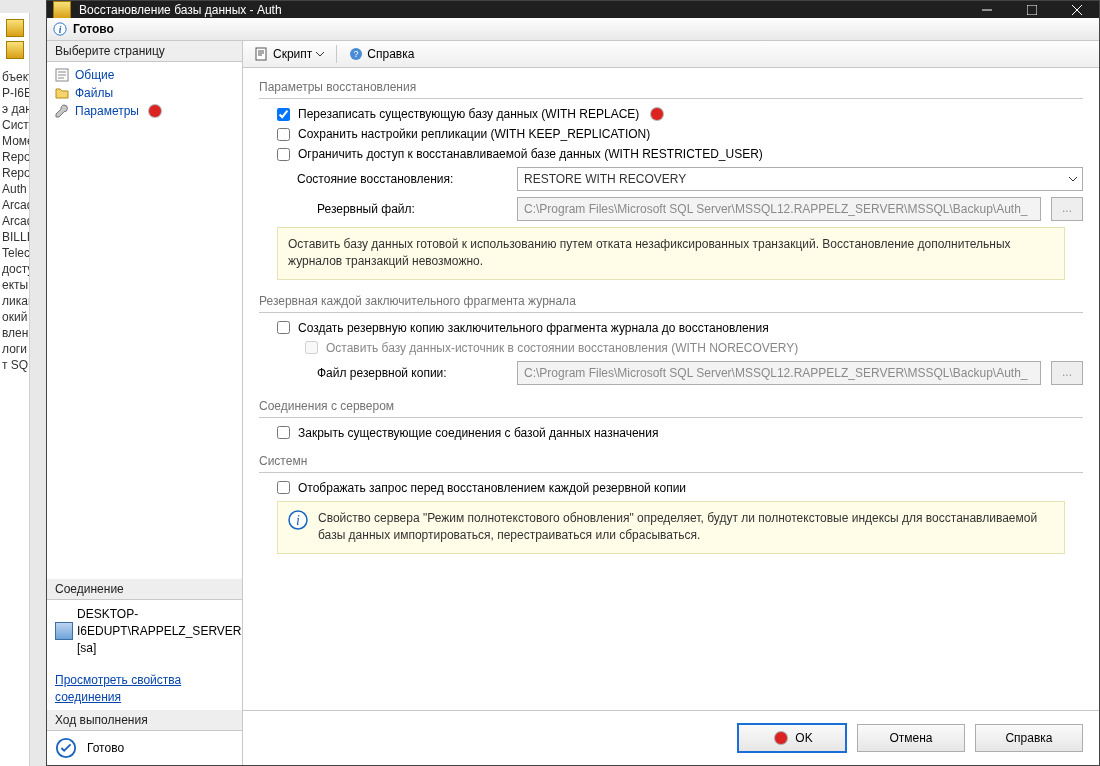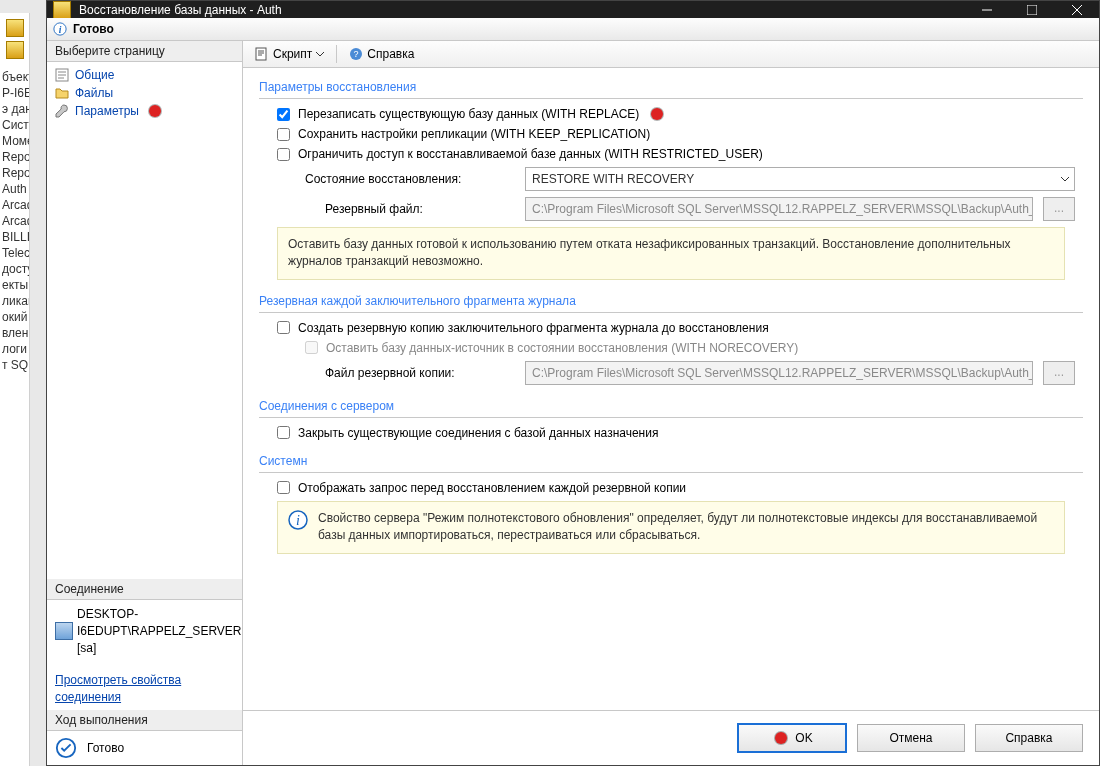--- a/index.html
+++ b/index.html
@@ -32,27 +32,27 @@
 .link{color:#0645ad;text-decoration:underline;padding:10px 8px 4px;display:block;line-height:1.4}
 .progress{padding:6px 8px;display:flex;gap:10px;align-items:center}
 .check{width:22px;height:22px}
 .right{flex:1;display:flex;flex-direction:column;min-width:0}
 .toolbar{height:26px;border-bottom:1px solid #c8c8c8;display:flex;align-items:center;padding:0 8px;gap:8px;background:linear-gradient(#fdfdfd,#efefef)}
 .tbtn{display:flex;align-items:center;gap:4px;padding:2px 4px}
 .tbtn .ticn{width:14px;height:14px}
 .sep{width:1px;height:18px;background:#c8c8c8}
 .content{flex:1;overflow:auto;padding:12px 16px 8px 16px}
 .group{margin-bottom:14px}
-.group>.glabel{color:#3b82f6;margin-bottom:4px}
+.group>.glabel{color:#737373;margin-bottom:4px}
 .group>.gline{height:1px;background:#c8c8c8;margin-bottom:8px}
 .indent{padding-left:18px}
 .chk{display:flex;align-items:center;gap:8px;margin:6px 0}
 .chk input{width:13px;height:13px;margin:0}
 .chk.dis{color:#888}
-.row{display:flex;align-items:center;gap:10px;margin:6px 8px}
+.row{display:flex;align-items:center;gap:10px;margin:6px 0}
 .row .lab{width:210px;padding-left:20px}
 .row .lab2{width:190px;padding-left:40px}
 .sel{flex:1;height:22px;border:1px solid #adadad;background:#fff;display:flex;align-items:center;justify-content:space-between;padding:0 4px 0 6px;color:#333}
 .sel svg{width:10px;height:10px}
 .txt{flex:1;height:22px;border:1px solid #adadad;background:#fff;padding:0 6px;display:flex;align-items:center;color:#6d6d6d;overflow:hidden;white-space:nowrap}
 .txt.dis{background:#f3f3f3;color:#8a8a8a}
 .btn3{width:30px;height:22px;border:1px solid #adadad;background:linear-gradient(#fafafa,#e6e6e6);text-align:center;line-height:20px}
 .btn3.dis{color:#9a9a9a;background:#eee}
 .note{background:#fffde8;border:1px solid #e5e2b3;padding:8px 10px;margin:6px 18px 0 18px;color:#333;line-height:1.45}
 .note.withicon{display:flex;gap:10px}

